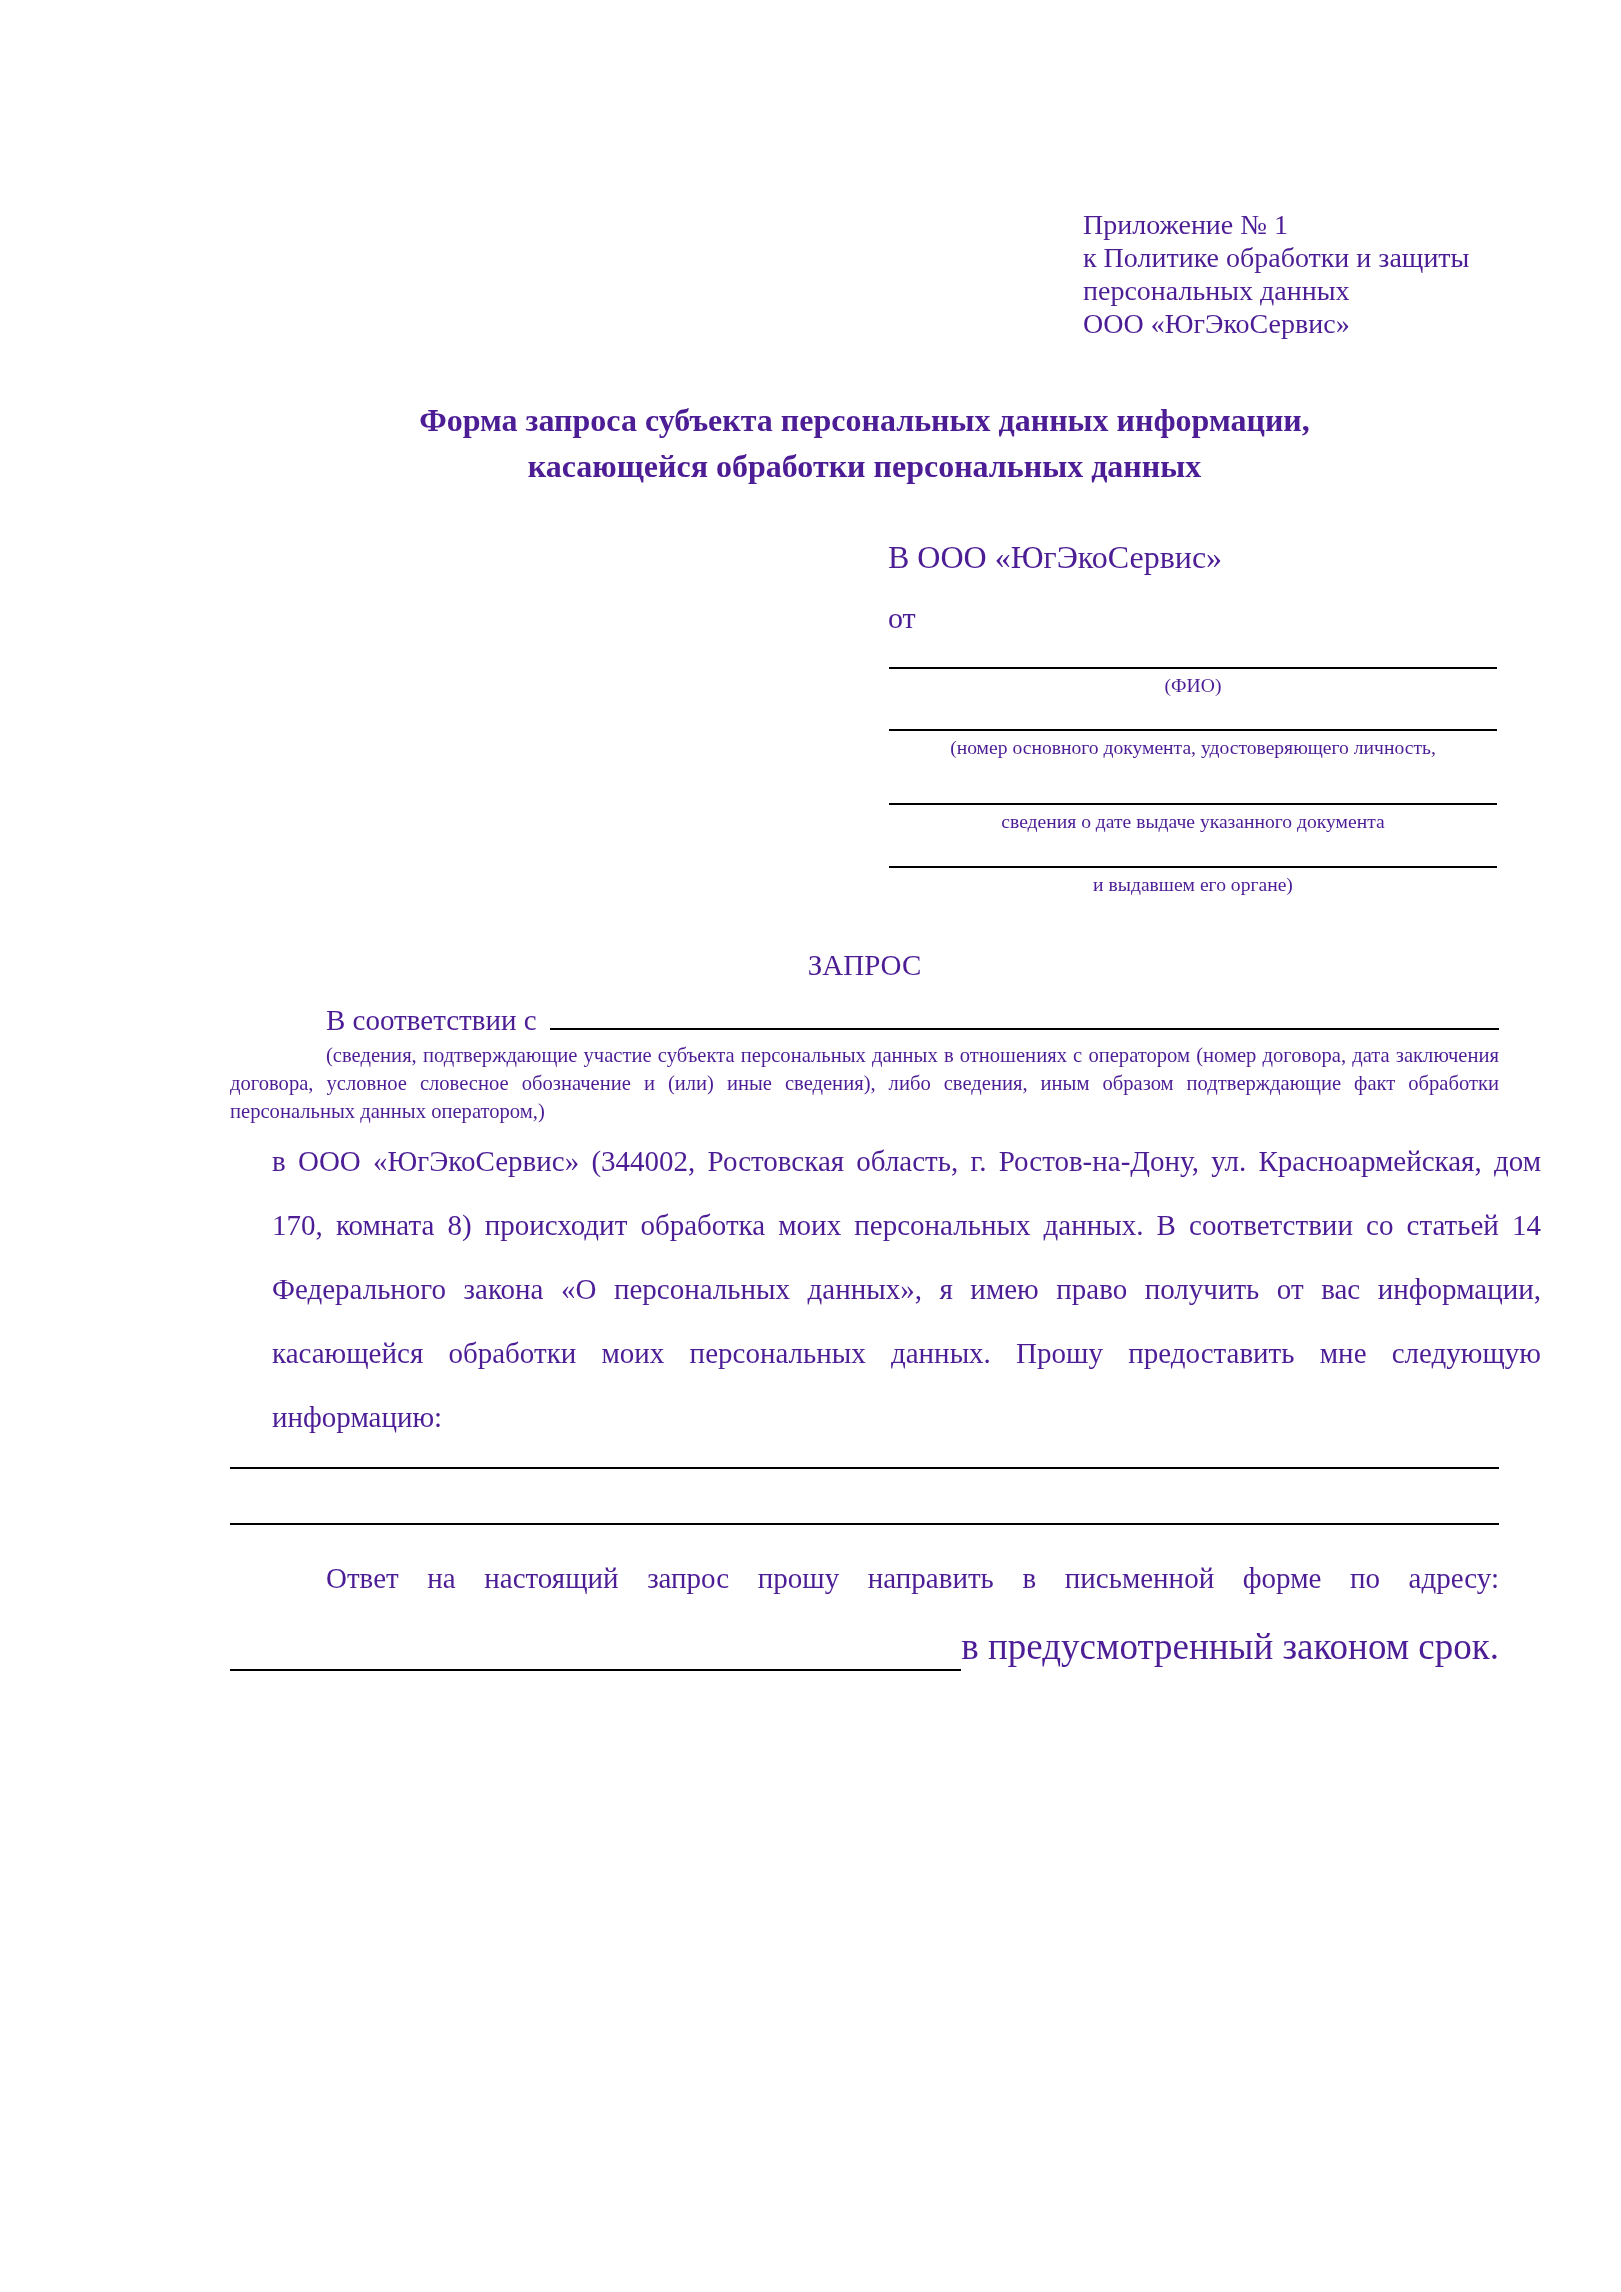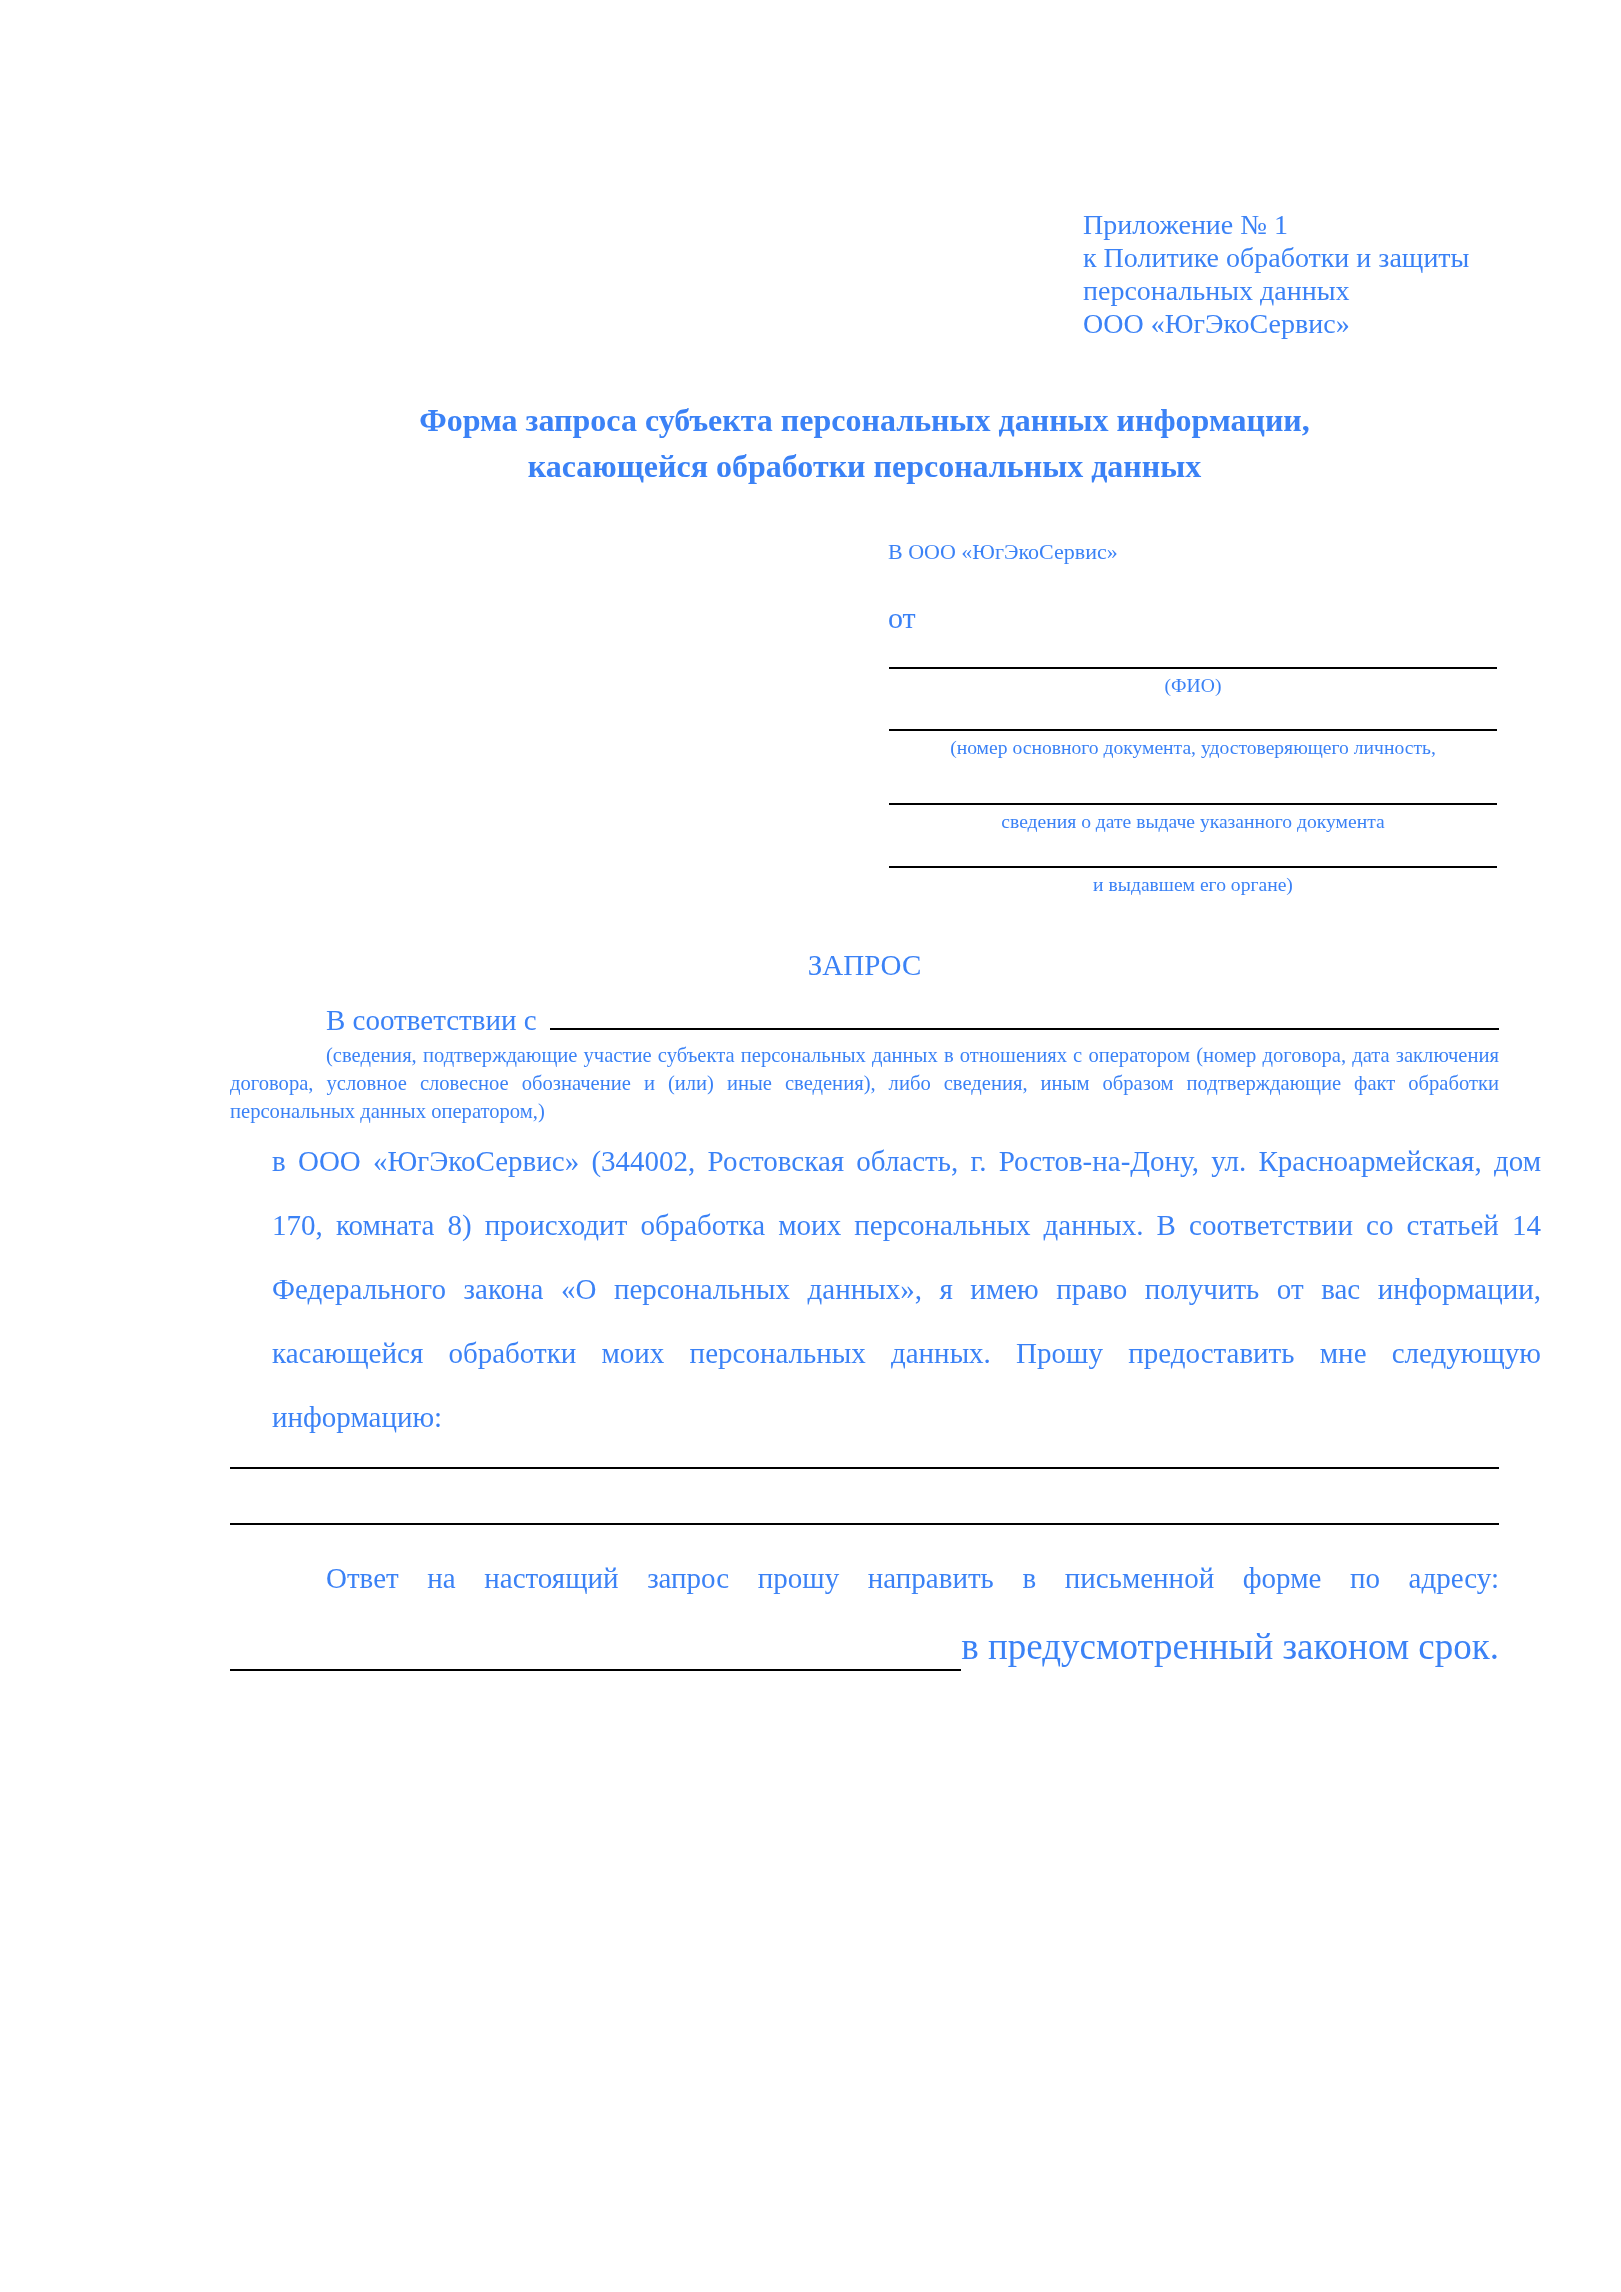--- a/index.html
+++ b/index.html
@@ -1,29 +1,29 @@
 <!DOCTYPE html>
 <html><head>
 <meta charset="utf-8">
 <style>
   html,body{margin:0;padding:0;background:#ffffff;}
   .page{
     position:relative;
     width:1621px;height:1679px;
-    background:#ffffff;color:#3b82f6;
+    background:#ffffff;color:#4c1d95;
     font-family:"Liberation Serif","DejaVu Serif",serif;
     overflow:hidden;
   }
   .abs{position:absolute;}
   
   .appendix{left:1083px;top:208px;width:431px;font-size:28px;line-height:33px;text-align:left;}
   
   .title{left:230px;top:397px;width:1269px;text-align:center;font-weight:bold;font-size:32px;line-height:46px;}
   
-  .addr-to{left:888px;top:539px;font-size:22px;}
+  .addr-to{left:888px;top:539px;font-size:32px;}
   .addr-from{left:888px;top:601px;font-size:30px;}
   .field-line{left:889px;width:608px;height:0;border-bottom:2px solid #000;}
   .field-caption{left:889px;width:608px;text-align:center;font-size:19.6px;line-height:25.5px;}
   .fl1{top:667px;} .fc1{top:673px;}
   .fl2{top:729px;} .fc2{top:735px;}
   .fl3{top:803px;} .fc3{top:809px;}
   .fl4{top:866px;} .fc4{top:872px;}
   
   .zapros{left:230px;top:949px;width:1269px;text-align:center;font-size:29px;}
   .intro{left:230px;top:1004px;width:1269px;font-size:29px;display:flex;align-items:baseline;}

